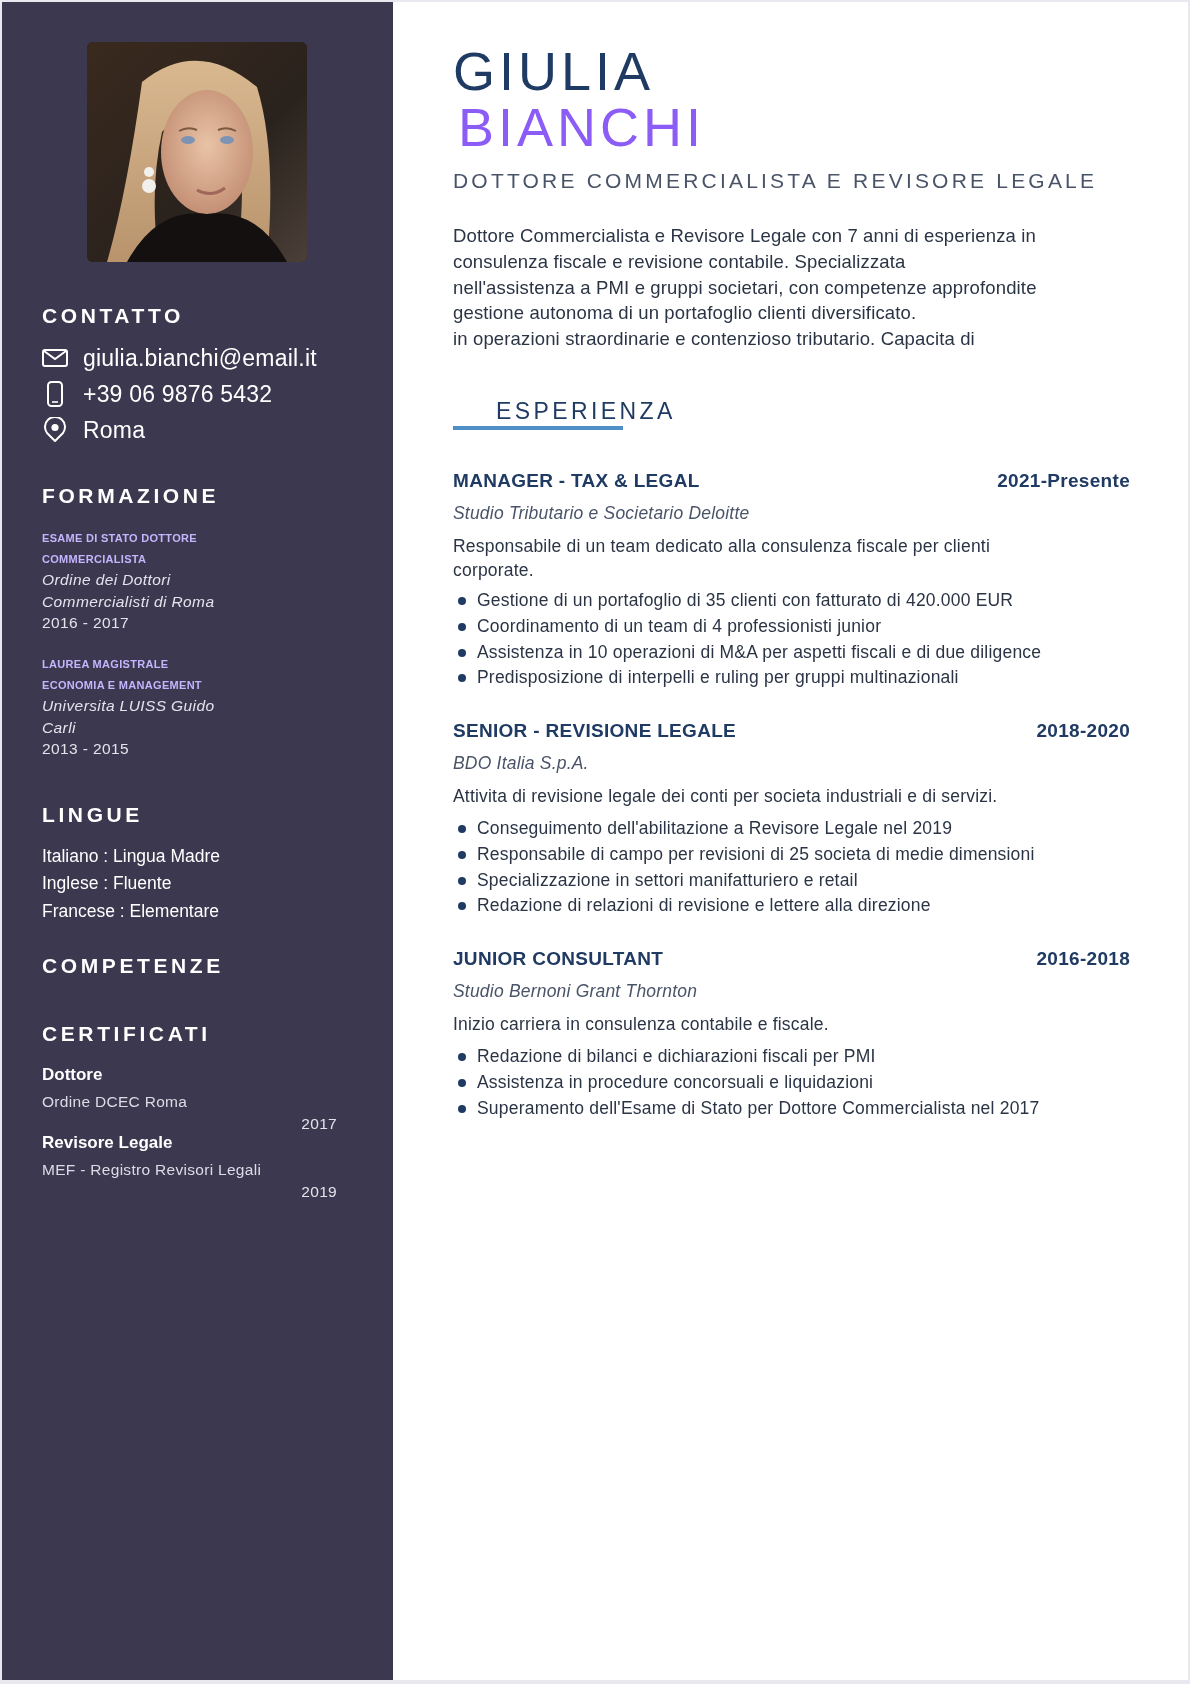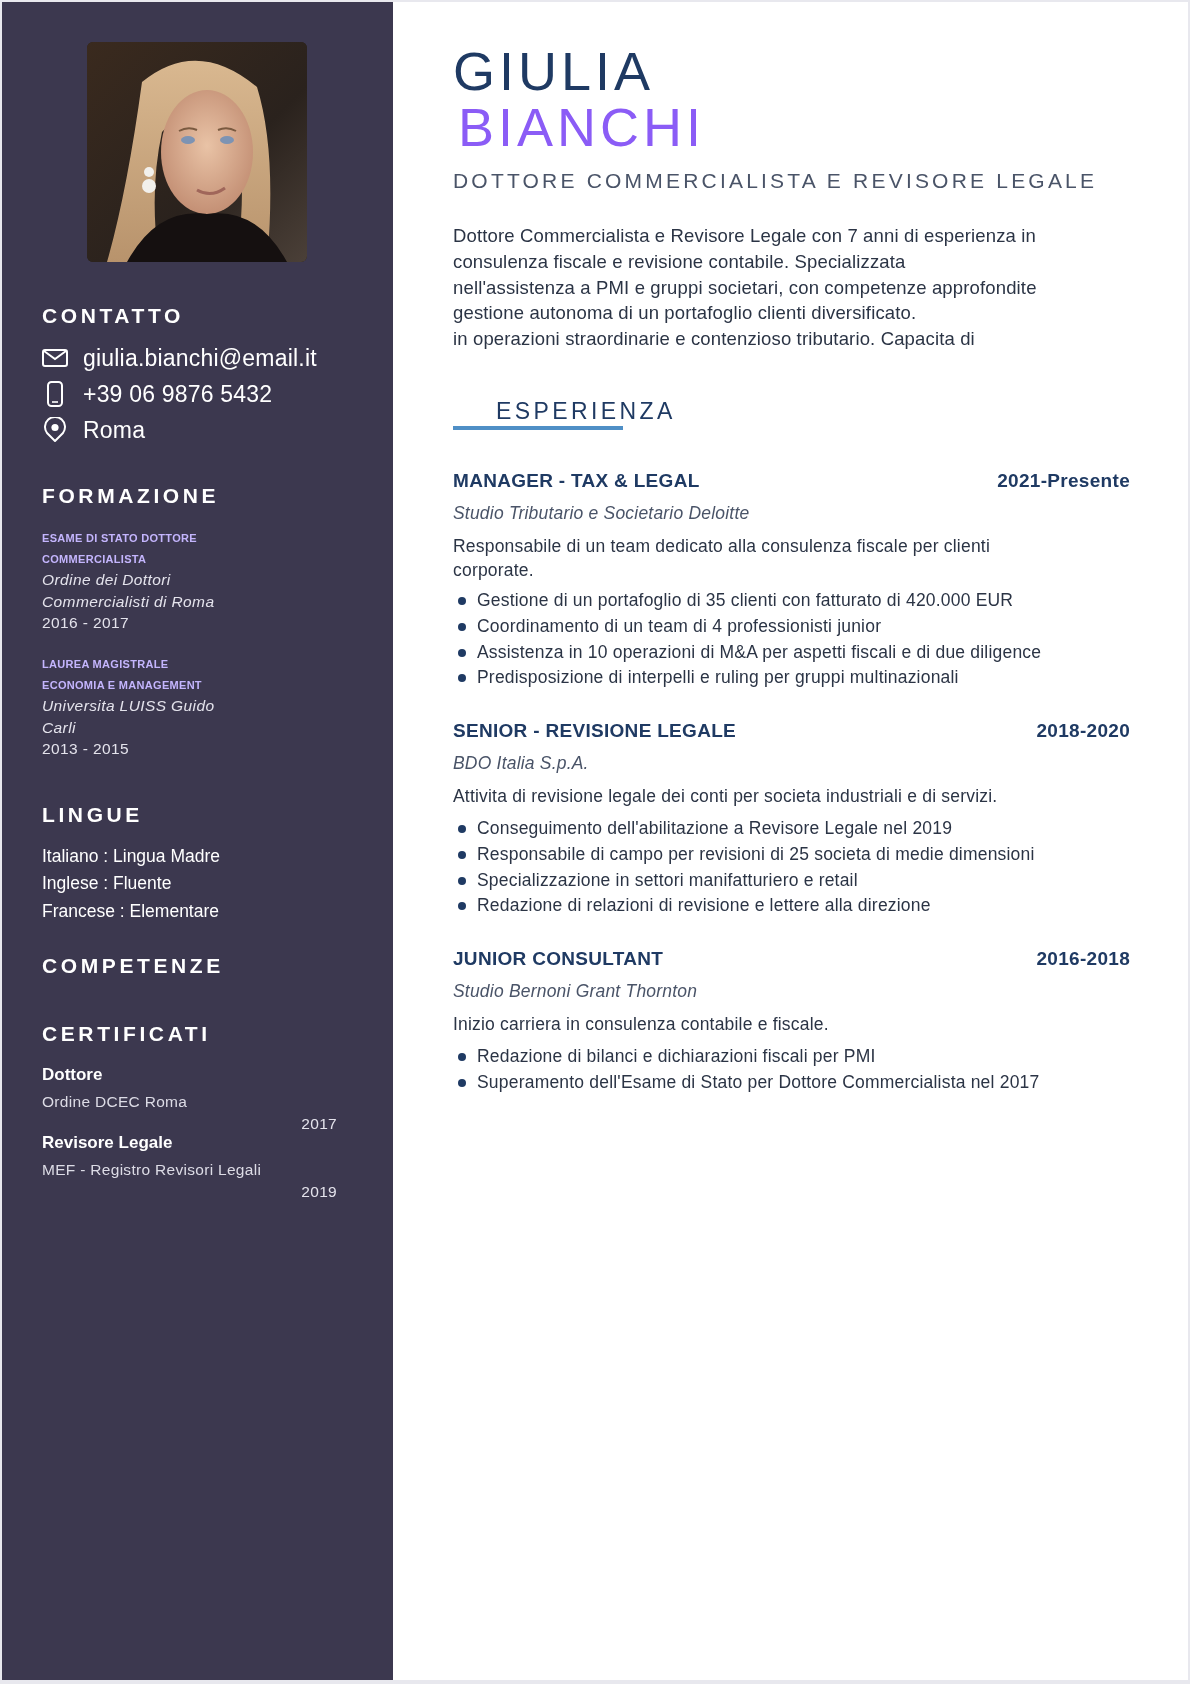--- a/index.html
+++ b/index.html
@@ -211,17 +211,18 @@
 
     <section class="job" style="top:946px">
       <div class="job-title">JUNIOR CONSULTANT</div>
       <div class="job-date">2016-2018</div>
       <div class="job-company">Studio Bernoni Grant Thornton</div>
       <div class="job-desc">
         <span>Inizio carriera in consulenza contabile e fiscale.</span>
       </div>
       <ul class="bullets" style="top:96px">
         <li><span class="dot"></span><span>Redazione di bilanci e dichiarazioni fiscali per PMI</span></li>
+        <li><span class="dot"></span><span>Assistenza in procedure concorsuali e liquidazioni</span></li>
         <li><span class="dot"></span><span>Superamento dell'Esame di Stato per Dottore Commercialista nel 2017</span></li>
       </ul>
     </section>
   </main>
 </div>
 
 </body></html>

